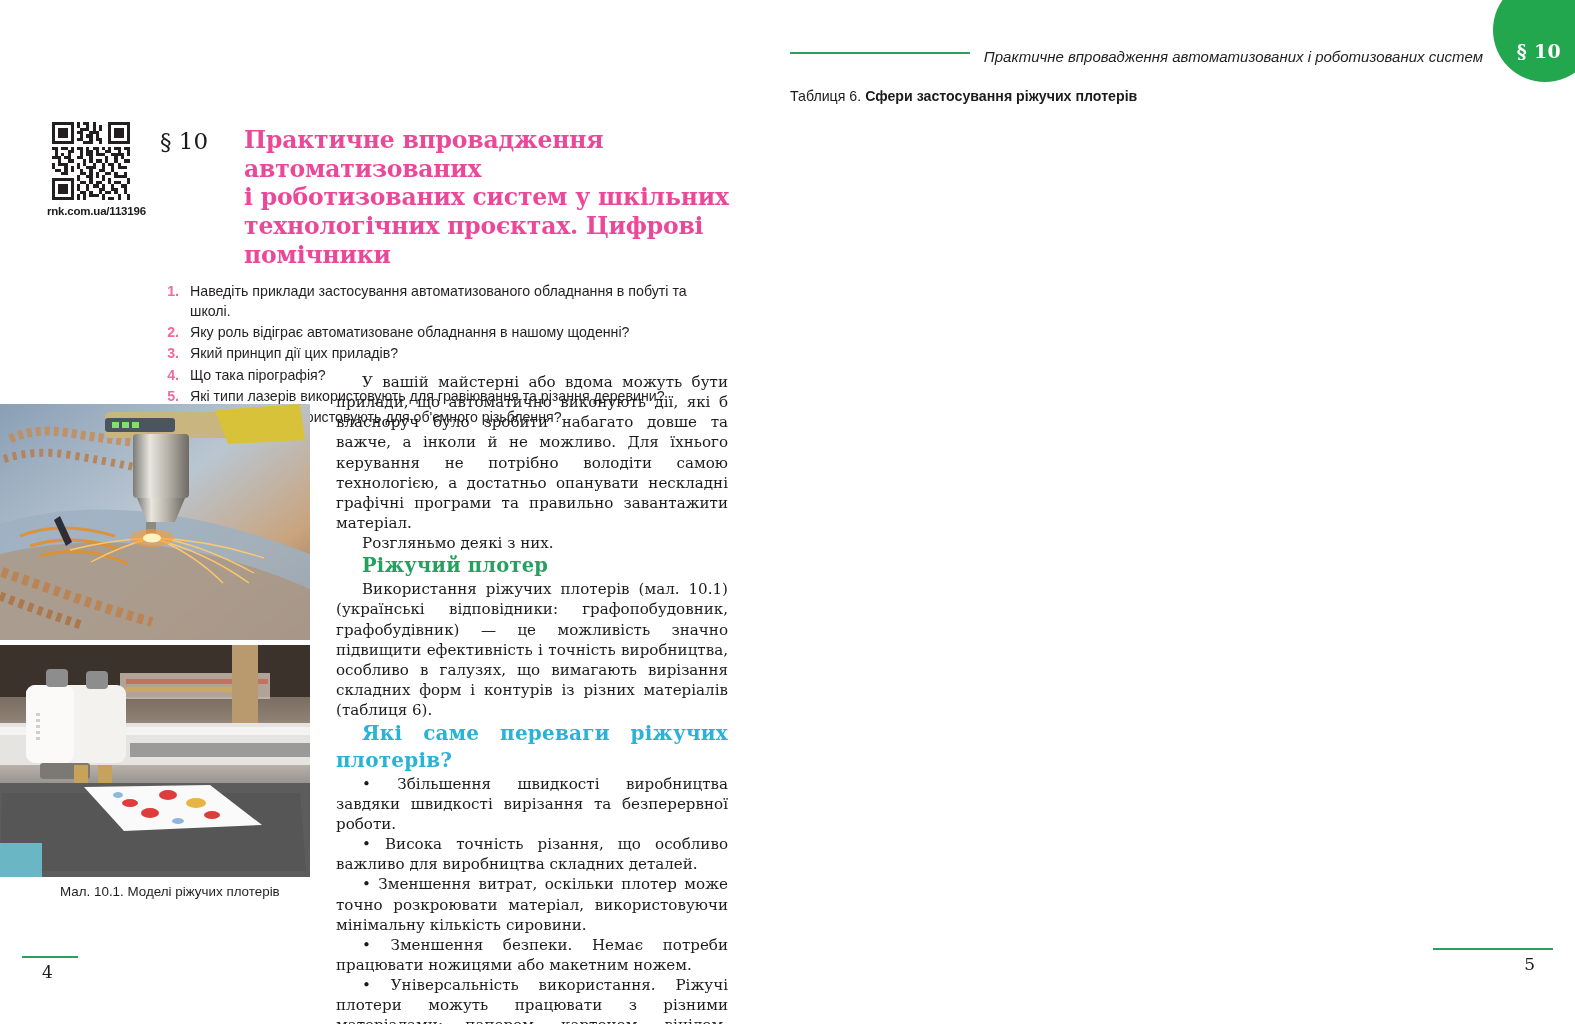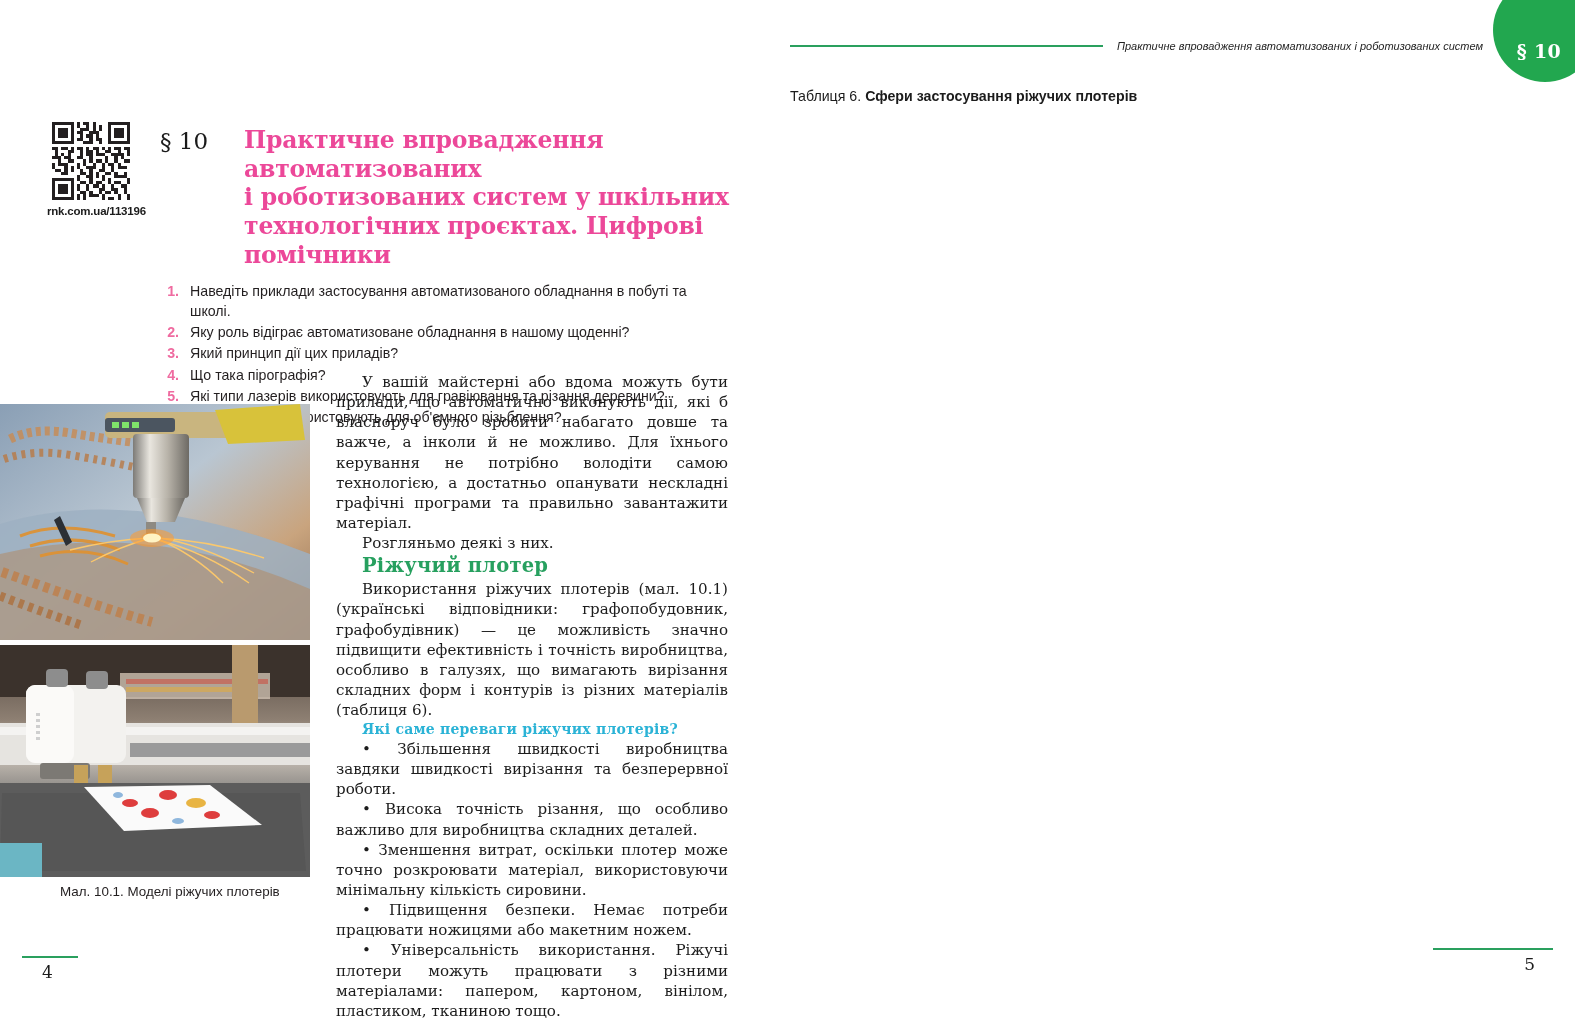--- a/index.html
+++ b/index.html
@@ -55,21 +55,21 @@
     text-align:justify;
   }
   .bodycol p{margin:0;text-indent:26px;}
   .h-green{
     font-family:"DejaVu Serif",serif;
     color:#27a05f;font-size:19.5px;font-weight:700;
     margin:19px 0 7px 8px;text-indent:0;letter-spacing:.2px;
   }
   .h-blue{
     font-family:"DejaVu Serif",serif;
-    color:#2bb3d6;font-size:14px;font-weight:700;
+    color:#2bb3d6;font-size:20px;font-weight:700;
     margin:15px 0 4px 24px;text-indent:0;letter-spacing:.2px;
   }
   .bullet{text-indent:26px;}
 
   .pg-rule-left{position:absolute;left:22px;top:956px;width:56px;height:2px;background:#2aa05e;}
   .pg-num-left{position:absolute;left:42px;top:962px;font-family:"DejaVu Serif",serif;font-size:17px;color:#1c1c1c;}
 
   
   .corner-circle{
     position:absolute;right:-22px;top:-22px;width:104px;height:104px;
@@ -80,21 +80,21 @@
     color:#ffffff;font-family:"DejaVu Serif",serif;font-size:19px;font-weight:700;
     letter-spacing:.3px;
   }
   .run-head{
     position:absolute;right:92px;top:40px;left:0;
     display:flex;align-items:center;justify-content:flex-end;gap:0;
   }
   .run-rule{flex:1;height:2px;background:#2aa05e;margin-right:14px;}
   .run-text{
     font-family:"Liberation Sans",sans-serif;
-    font-style:italic;font-size:11px;color:#1f1f1f;white-space:nowrap;
+    font-style:italic;font-size:15px;color:#1f1f1f;white-space:nowrap;margin-top:8px;
   }
   .tbl-caption{
     position:absolute;left:0;right:40px;top:88px;
     font-size:14.2px;color:#1c1c1c;
   }
   .tbl-caption b{font-weight:700;}
 
   .pg-rule-right{position:absolute;right:22px;top:948px;width:120px;height:2px;background:#2aa05e;}
   .pg-num-right{position:absolute;right:40px;top:954px;font-family:"DejaVu Serif",serif;font-size:17px;color:#1c1c1c;}
 
@@ -387,21 +387,21 @@
 
     <div class="bodycol">
       <p>У вашій майстерні або вдома можуть бути прилади, що автоматично виконують дії, які б власноруч було зробити набагато довше та важче, а інколи й не можливо. Для їхнього керування не потрібно володіти самою технологією, а достатньо опанувати нескладні графічні програми та правильно завантажити матеріал.</p>
       <p>Розгляньмо деякі з них.</p>
       <p class="h-green">Ріжучий плотер</p>
       <p>Використання ріжучих плотерів (мал. 10.1) (українські відповідники: графопобудовник, графобудівник) — це можливість значно підвищити ефективність і точність виробництва, особливо в галузях, що вимагають вирізання складних форм і контурів із різних матеріалів (таблиця 6).</p>
       <p class="h-blue">Які саме переваги ріжучих плотерів?</p>
       <p class="bullet">• Збільшення швидкості виробництва завдяки швидкості вирізання та безперервної роботи.</p>
       <p class="bullet">• Висока точність різання, що особливо важливо для виробництва складних деталей.</p>
       <p class="bullet">• Зменшення витрат, оскільки плотер може точно розкроювати матеріал, використовуючи мінімальну кількість сировини.</p>
-      <p class="bullet">• Підвищення безпеки. Немає потреби працювати ножицями або макетним ножем.</p>
+      <p class="bullet">• Зменшення безпеки. Немає потреби працювати ножицями або макетним ножем.</p>
       <p class="bullet">• Універсальність використання. Ріжучі плотери можуть працювати з різними матеріалами: папером, картоном, вінілом, пластиком, тканиною тощо.</p>
     </div>
 
     <div class="pg-rule-left"></div>
     <div class="pg-num-left">4</div>
   </div>
 
   <div class="page page-right">
 
     <div class="corner-circle"></div>

